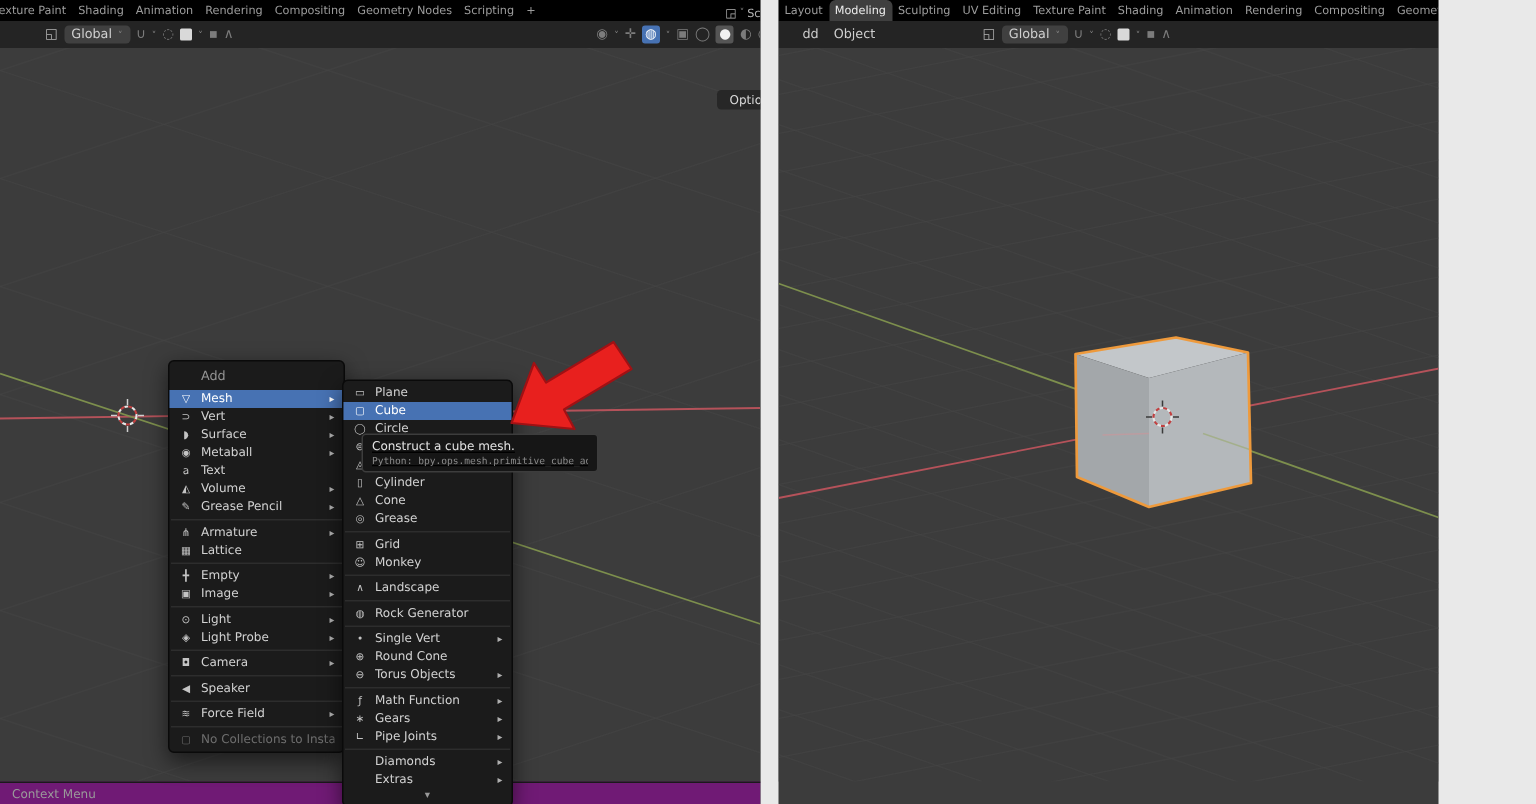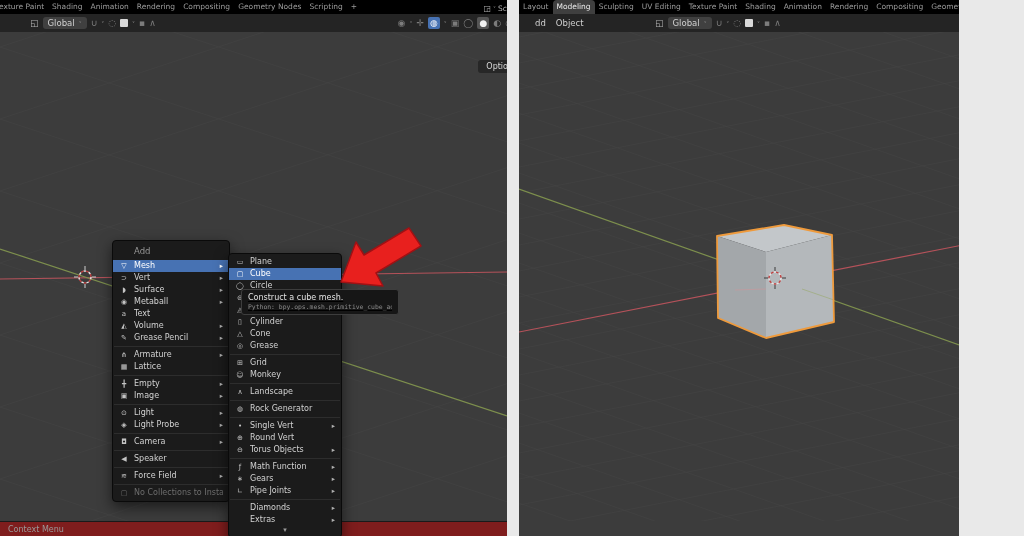--- a/index.html
+++ b/index.html
@@ -31,21 +31,21 @@
   .bluepill{background:#4772b3;border-radius:2px;padding:1px 2px;}
   .bluepill .glyph{color:#fff;}
   .graypill{background:#555;border-radius:2px;padding:1px 2px;}
   .graypill .glyph{color:#f0f0f0;}
   .swatch{width:8px;height:8px;background:#d9d9d9;border-radius:1px;display:inline-block;}
   .menu-word{color:#cfcfcf;padding:0 5px;}
 
   
   .viewport{position:absolute;top:32px;left:0;right:0;bottom:15px;background:#3c3c3c;overflow:hidden;}
   .viewport svg{position:absolute;left:0;top:0;}
-  .statusbar{position:absolute;bottom:0;left:0;right:0;height:15px;background:#7f1d1d;
+  .statusbar{position:absolute;bottom:0;left:0;right:0;height:15px;background:#701a75;
     border-top:1px solid #1a1a1a;color:#9a9a9a;font-size:8px;display:flex;
     align-items:center;padding:0 8px;box-sizing:border-box;margin-top:32px;}
   .status-group{display:flex;align-items:center;}
   .mouse-icon{display:inline-block;width:6px;height:9px;border:1px solid #9a9a9a;
     border-radius:3px;position:relative;margin-right:4px;}
   .mouse-icon::after{content:"";position:absolute;left:2px;top:0;width:1px;height:4px;background:#9a9a9a;}
   .options-pill{position:absolute;top:4px;right:-9px;background:rgba(38,38,38,.95);
     color:#d8d8d8;font-size:8px;padding:2px 8px;border-radius:3px;margin-top:24px;}
 
   
@@ -341,21 +341,21 @@
           <span class="lbl">Rock Generator</span>
         </div>
         <div class="sep"></div>
         <div class="mi">
           <span class="ic">•</span>
           <span class="lbl">Single Vert</span>
           <span class="arr">▸</span>
         </div>
         <div class="mi">
           <span class="ic">⊕</span>
-          <span class="lbl">Round Vert</span>
+          <span class="lbl">Round Cone</span>
         </div>
         <div class="mi">
           <span class="ic">⊖</span>
           <span class="lbl">Torus Objects</span>
           <span class="arr">▸</span>
         </div>
         <div class="sep"></div>
         <div class="mi">
           <span class="ic">ƒ</span>
           <span class="lbl">Math Function</span>

